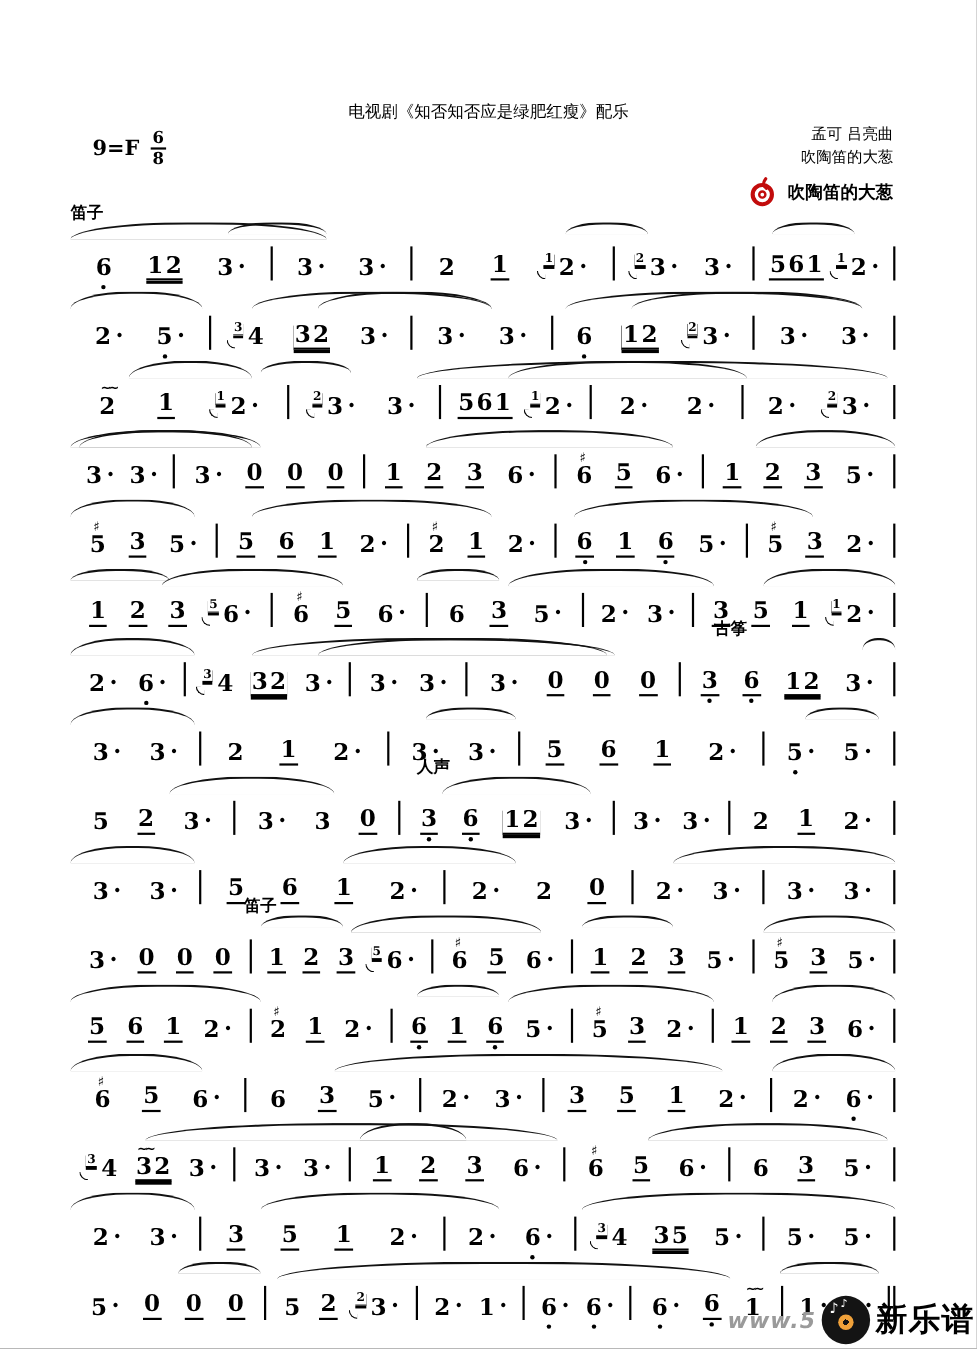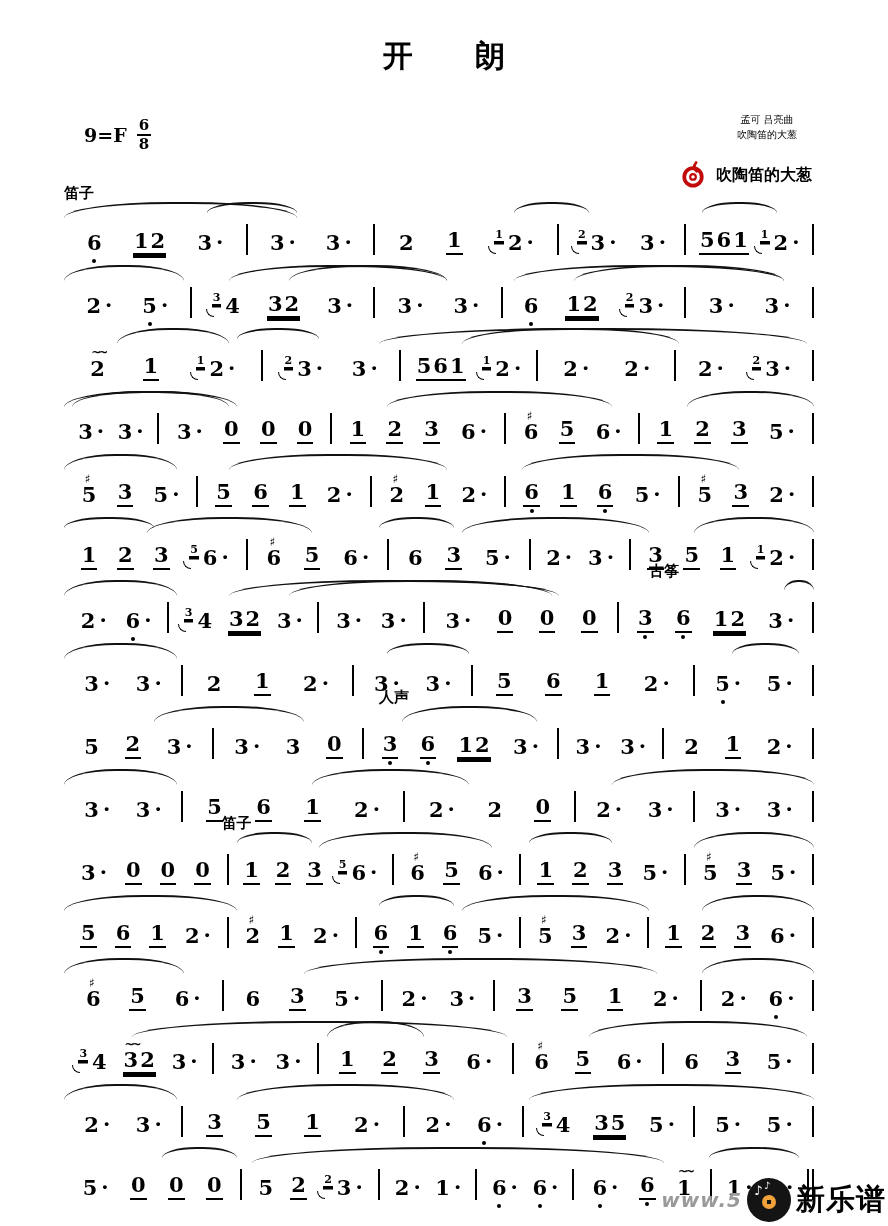--- a/index.html
+++ b/index.html
@@ -7,21 +7,21 @@
         font-family:"DejaVu Sans",sans-serif;color:#000;}
   
   .title{position:absolute;top:36px;left:0;right:0;text-align:center;
          font-family:"DejaVu Serif",serif;font-weight:bold;font-size:30px;letter-spacing:26px;text-indent:26px;}
   .subtitle{position:absolute;top:92px;left:0;right:0;text-align:center;font-size:15px;}
   .keysig{position:absolute;top:118px;left:84px;font-family:"DejaVu Serif",serif;
           font-weight:bold;font-size:19px;display:flex;align-items:center;gap:10px;}
   .frac{display:inline-flex;flex-direction:column;align-items:center;line-height:1;font-size:15px;}
   .frac .top{border-bottom:2px solid #000;padding:0 2px 1px;}
   .frac .bot{padding-top:1px;}
-  .credits{position:absolute;top:112px;right:91px;text-align:center;font-size:10px;line-height:1.5;}
+  .credits{position:absolute;top:112px;right:76px;text-align:right;font-size:14px;line-height:1.5;}
   .brandrow{position:absolute;top:160px;right:76px;display:flex;align-items:center;gap:8px;}
   .brandrow .ch{font-size:16px;font-weight:bold;font-family:"DejaVu Serif",serif;}
   .nelogo{width:30px;height:30px;display:block;}
   
   .score{position:absolute;top:208px;left:64px;right:74px;}
   .mline{position:relative;height:47px;margin-bottom:16px;}
   .arc{position:absolute;top:-6px;height:14px;border-top:2px solid #111;
        border-radius:55% 55% 0 0 / 120% 120% 0 0;}
   .inst-label{position:absolute;top:-24px;font-size:15px;font-weight:bold;
               font-family:"DejaVu Serif",serif;}
@@ -57,21 +57,21 @@
                   width:14px;height:14px;border-radius:50%;
                   background:radial-gradient(circle,#141414 0 2.5px,#f0a13a 2.5px 7px);}
   .brandname{font-size:29px;font-weight:bold;letter-spacing:1px;
              font-family:"DejaVu Sans",sans-serif;}
 </style>
 </head>
 <body>
 
 <div class="page">
 
-  <div class="title">开  朗</div>
+  <div class="subtitle">电视剧《知否知否应是绿肥红瘦》配乐</div>
 
   <div class="keysig">
     <span>9=F</span>
     <span class="frac">
       <span class="top">6</span>
       <span class="bot">8</span>
     </span>
   </div>
 
   <div class="credits">

